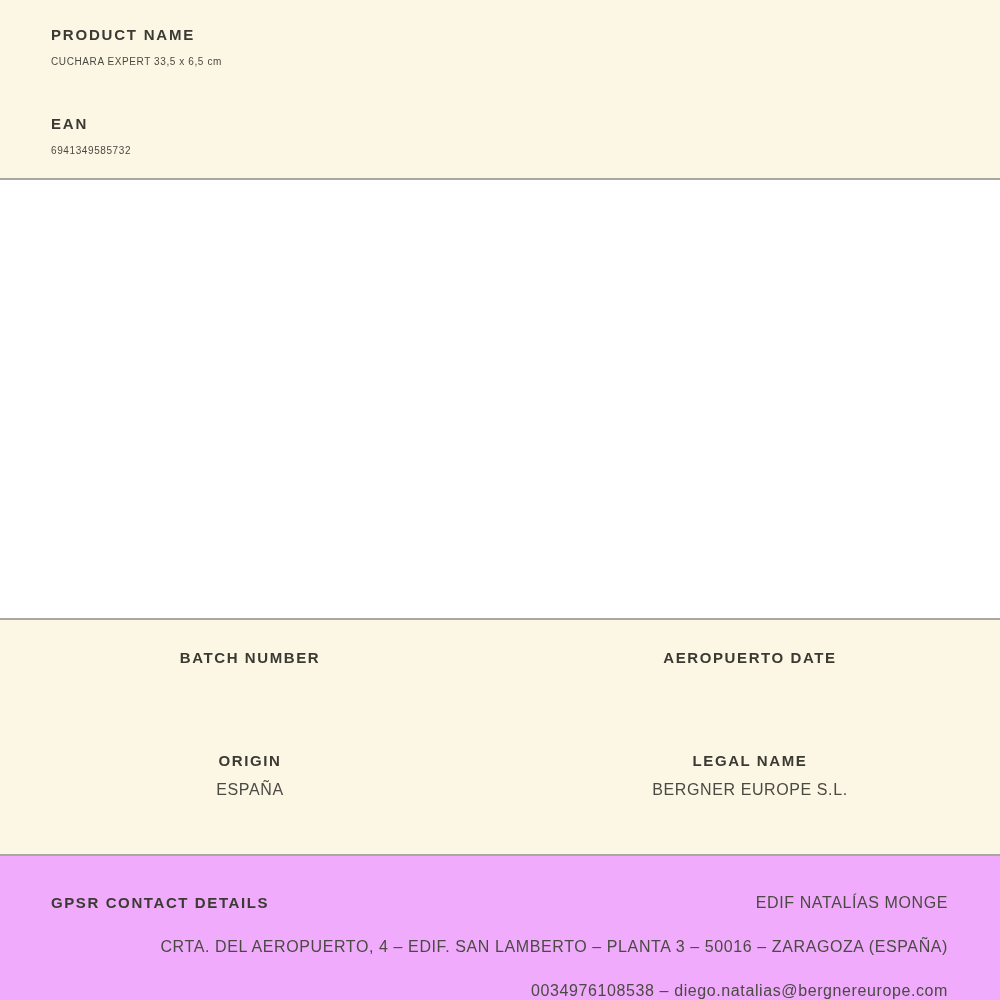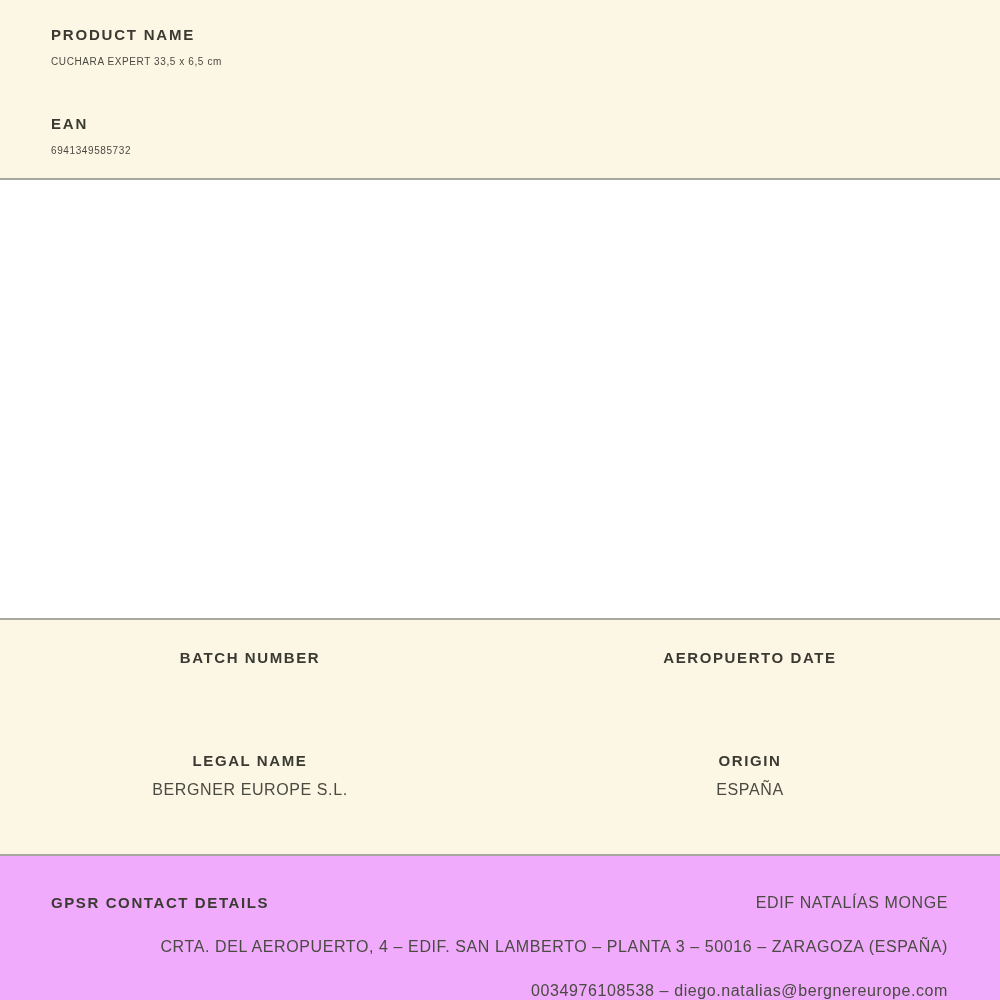--- a/index.html
+++ b/index.html
@@ -127,26 +127,26 @@
         <div class="details-label">BATCH NUMBER</div>
         <div class="details-value"></div>
       </div>
       <div class="details-cell">
         <div class="details-label">AEROPUERTO DATE</div>
         <div class="details-value"></div>
       </div>
     </div>
     <div class="details-row details-row2">
       <div class="details-cell">
+        <div class="details-label">ORIGIN</div>
+        <div class="details-value">ESPAÑA</div>
+      </div>
+      <div class="details-cell">
         <div class="details-label">LEGAL NAME</div>
         <div class="details-value">BERGNER EUROPE S.L.</div>
-      </div>
-      <div class="details-cell">
-        <div class="details-label">ORIGIN</div>
-        <div class="details-value">ESPAÑA</div>
       </div>
     </div>
   </div>
 
   <div class="sec-contact">
     <div class="contact-row1">
       <div class="contact-heading">GPSR CONTACT DETAILS</div>
       <div class="contact-line">EDIF NATALÍAS MONGE</div>
     </div>
     <div class="contact-line">CRTA. DEL AEROPUERTO, 4 – EDIF. SAN LAMBERTO – PLANTA 3 – 50016 – ZARAGOZA (ESPAÑA)</div>

